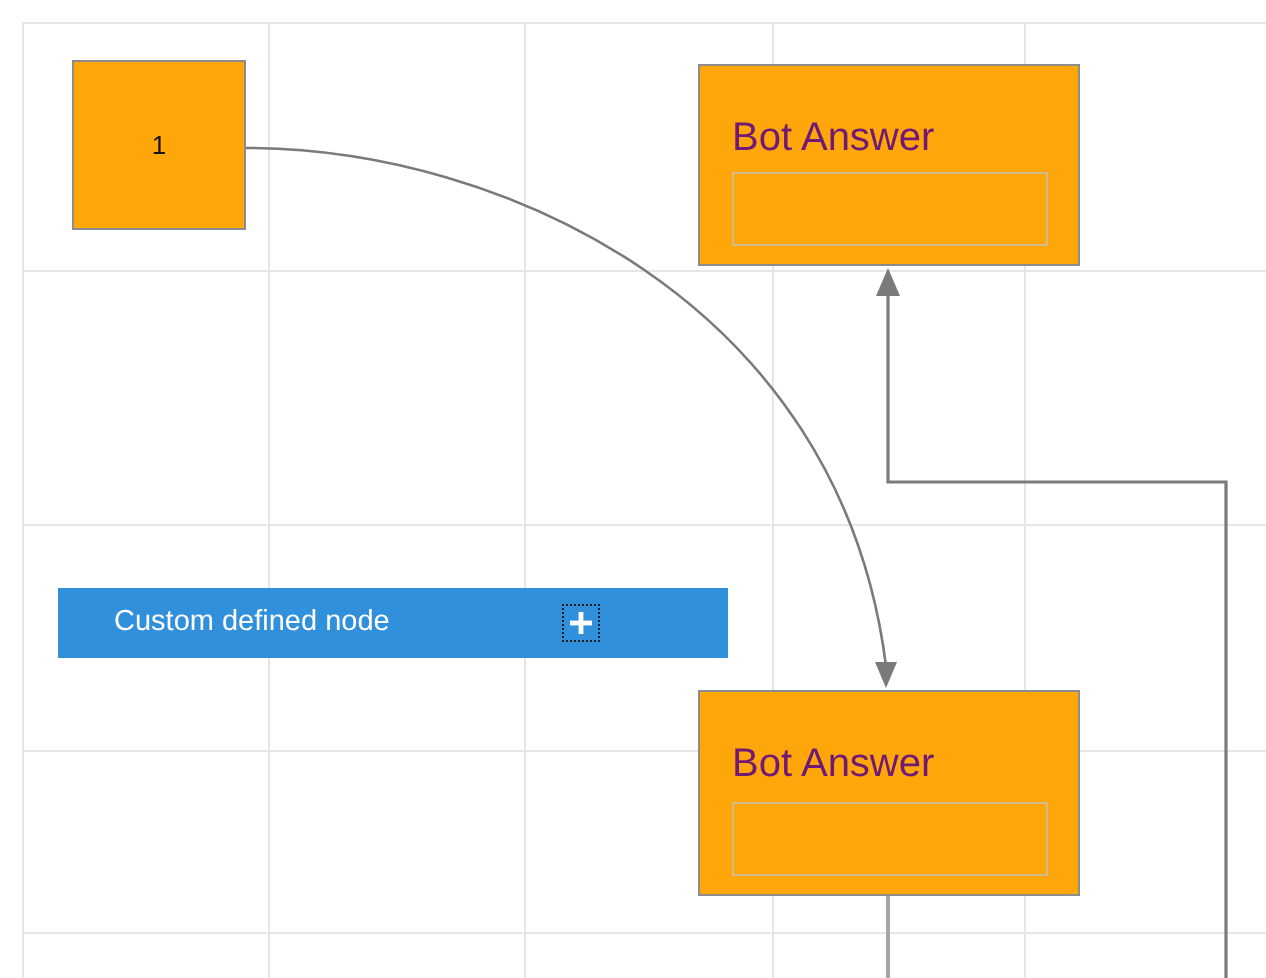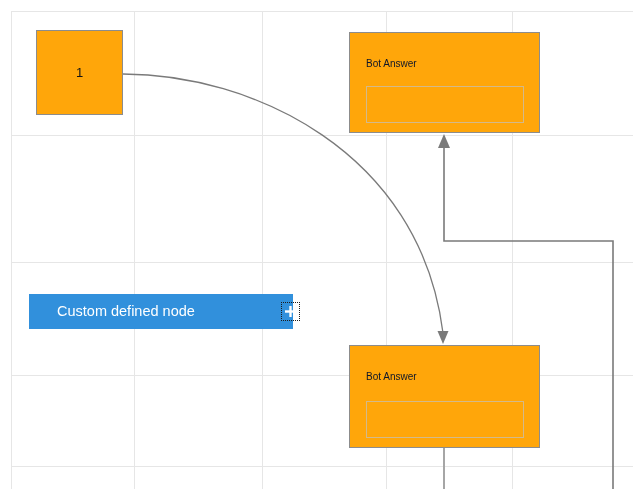--- a/index.html
+++ b/index.html
@@ -48,43 +48,43 @@
   }
   .node-simple-label {
     font-size: 13px;
     color: #141414;
     line-height: 1;
   }
   .node-title {
     position: absolute;
     left: 16px;
     top: 26px;
-    font-size: 10px;
-    color: #0f172a;
+    font-size: 20px;
+    color: #701a75;
     line-height: 1;
     white-space: nowrap;
   }
   .node-field {
     position: absolute;
     box-sizing: border-box;
     left: 16px;
     right: 15px;
     height: 37px;
     border: 1px solid #d3b98b;
     background: transparent;
   }
   .node-field.top-field { top: 53px; }
   .node-field.bottom-field { top: 55px; }
 
   
   #palette-bar {
     position: absolute;
     left: 29px;
     top: 294px;
-    width: 264px;
+    width: 335px;
     height: 35px;
     background: #3190DC;
     display: flex;
     align-items: center;
     box-sizing: border-box;
   }
   #palette-label {
     position: absolute;
     left: 28px;
     font-size: 14.5px;

